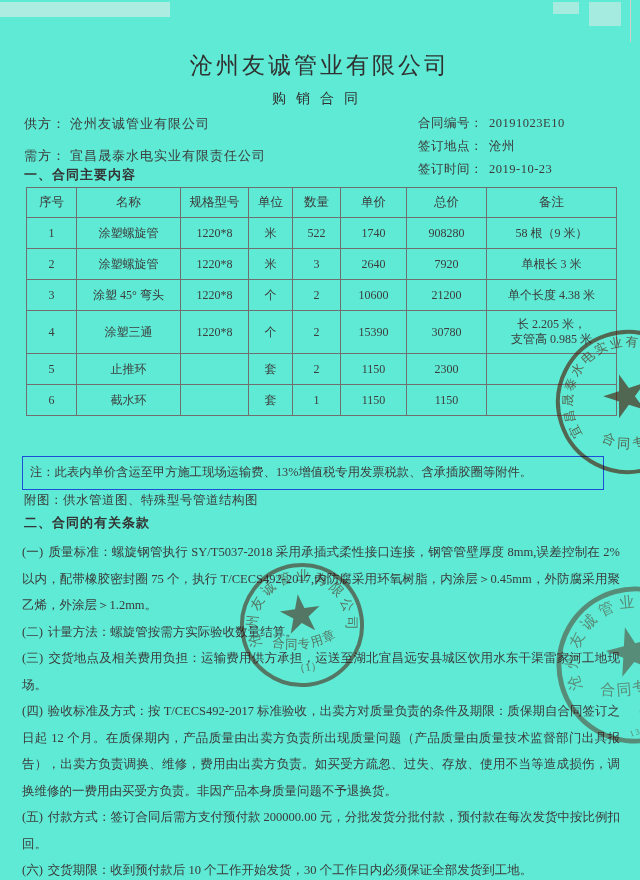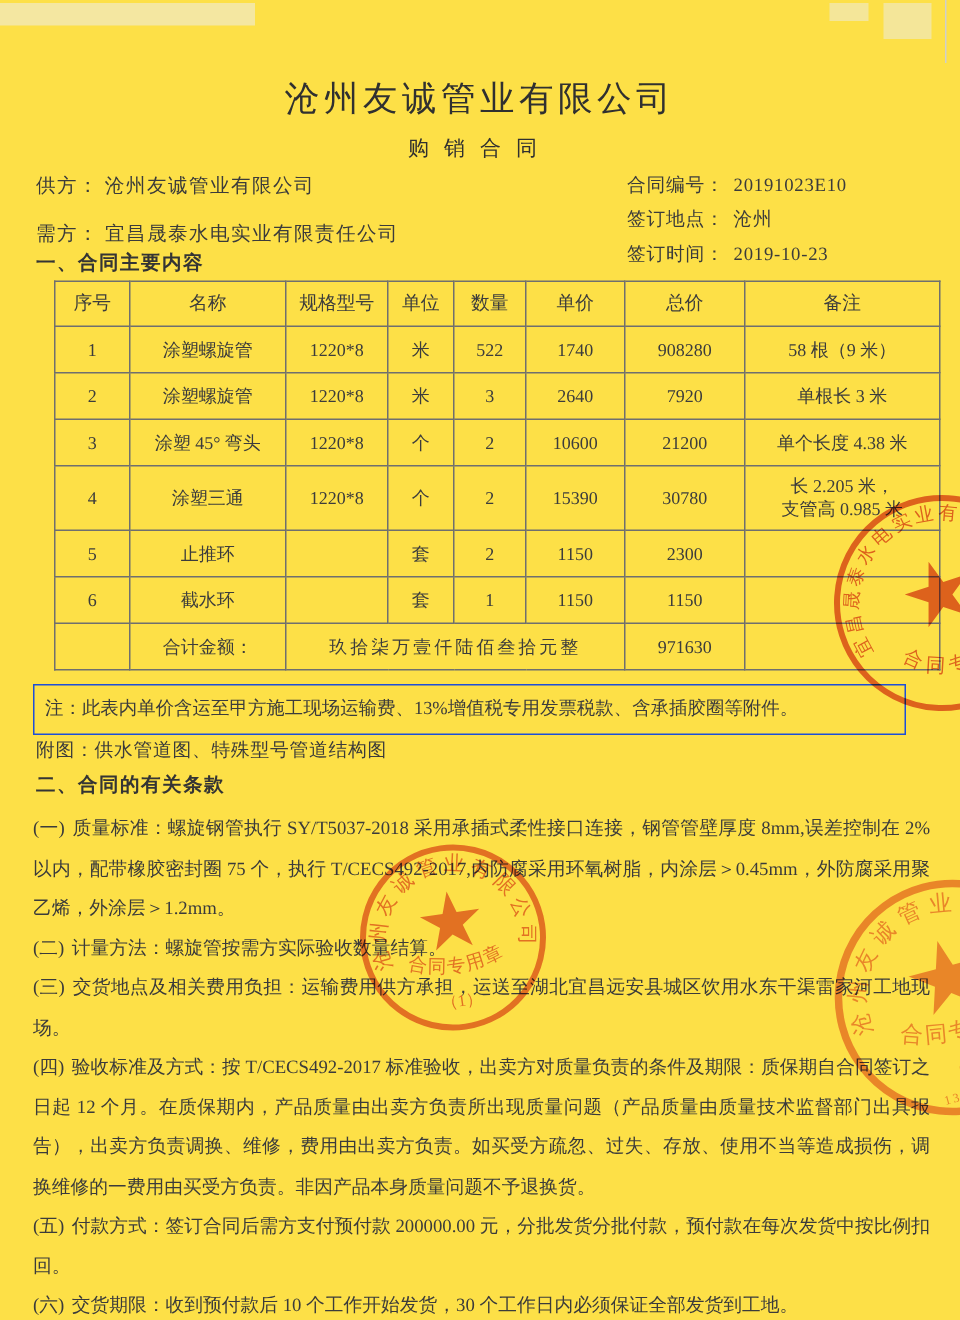--- a/index.html
+++ b/index.html
@@ -1,36 +1,36 @@
 <!DOCTYPE html>
 <html><head>
 <meta charset="utf-8">
 <style>
   html,body{margin:0;padding:0;background:#e9e9e7;}
   .page{
     position:relative;width:640px;height:880px;margin:0 auto;
-    background:#fde047;overflow:hidden;
+    background:#5eead4;overflow:hidden;
     font-family:"Liberation Serif","DejaVu Serif",serif;
     color:#3b3b3b;
   }
   .artifact{position:absolute;background:#ececeb;}
   .company-title{
     position:absolute;top:50px;left:0;width:100%;text-align:center;
     font-size:23px;letter-spacing:3px;color:#303030;
   }
   .doc-title{
     position:absolute;top:90px;left:0;width:100%;text-align:center;
     font-size:14px;letter-spacing:10px;color:#303030;
   }
   .party-line{position:absolute;left:24px;font-size:13px;letter-spacing:1px;}
   .party-line .lab{margin-right:4px;}
   .meta-block{position:absolute;left:418px;top:112px;font-size:12.5px;line-height:23px;letter-spacing:0.5px;}
   .meta-row .lab{margin-right:6px;}
   .sec-title{position:absolute;left:24px;font-size:13px;font-weight:bold;letter-spacing:1px;color:#343434;}
-  .tbl-wrap{position:absolute;left:22px;top:187px;width:590px;padding-left:14px;}
+  .tbl-wrap{position:absolute;left:12px;top:187px;width:590px;padding-left:14px;}
   table{border-collapse:collapse;width:590px;table-layout:fixed;}
   th,td{
     border:1px solid #6f6f6f;text-align:center;vertical-align:middle;
     font-size:12px;font-weight:normal;color:#3c3c3c;padding:6px 2px;
     overflow:hidden;
   }
   th{font-size:12.5px;height:15px;}
   td{height:18px;}
   td.remark{white-space:pre-line;line-height:15px;}
   td.amount-cn{letter-spacing:2px;}
@@ -162,27 +162,20 @@
           <tr>
             <td>6</td>
             <td>截水环</td>
             <td></td>
             <td>套</td>
             <td>1</td>
             <td>1150</td>
             <td>1150</td>
             <td class="remark"></td>
           </tr>
-          <tr>
-            <td></td>
-            <td>合计金额：</td>
-            <td colspan="4" class="amount-cn">玖拾柒万壹仟陆佰叁拾元整</td>
-            <td>971630</td>
-            <td></td>
-          </tr>
         </tbody>
     </table>
   </div>
 
   <div class="note-box">注：此表内单价含运至甲方施工现场运输费、13%增值税专用发票税款、含承插胶圈等附件。</div>
 
   <div class="attachment">附图：供水管道图、特殊型号管道结构图</div>
 
   <div class="sec-title" style="top:514px;">二、合同的有关条款</div>
   <div class="clauses">

